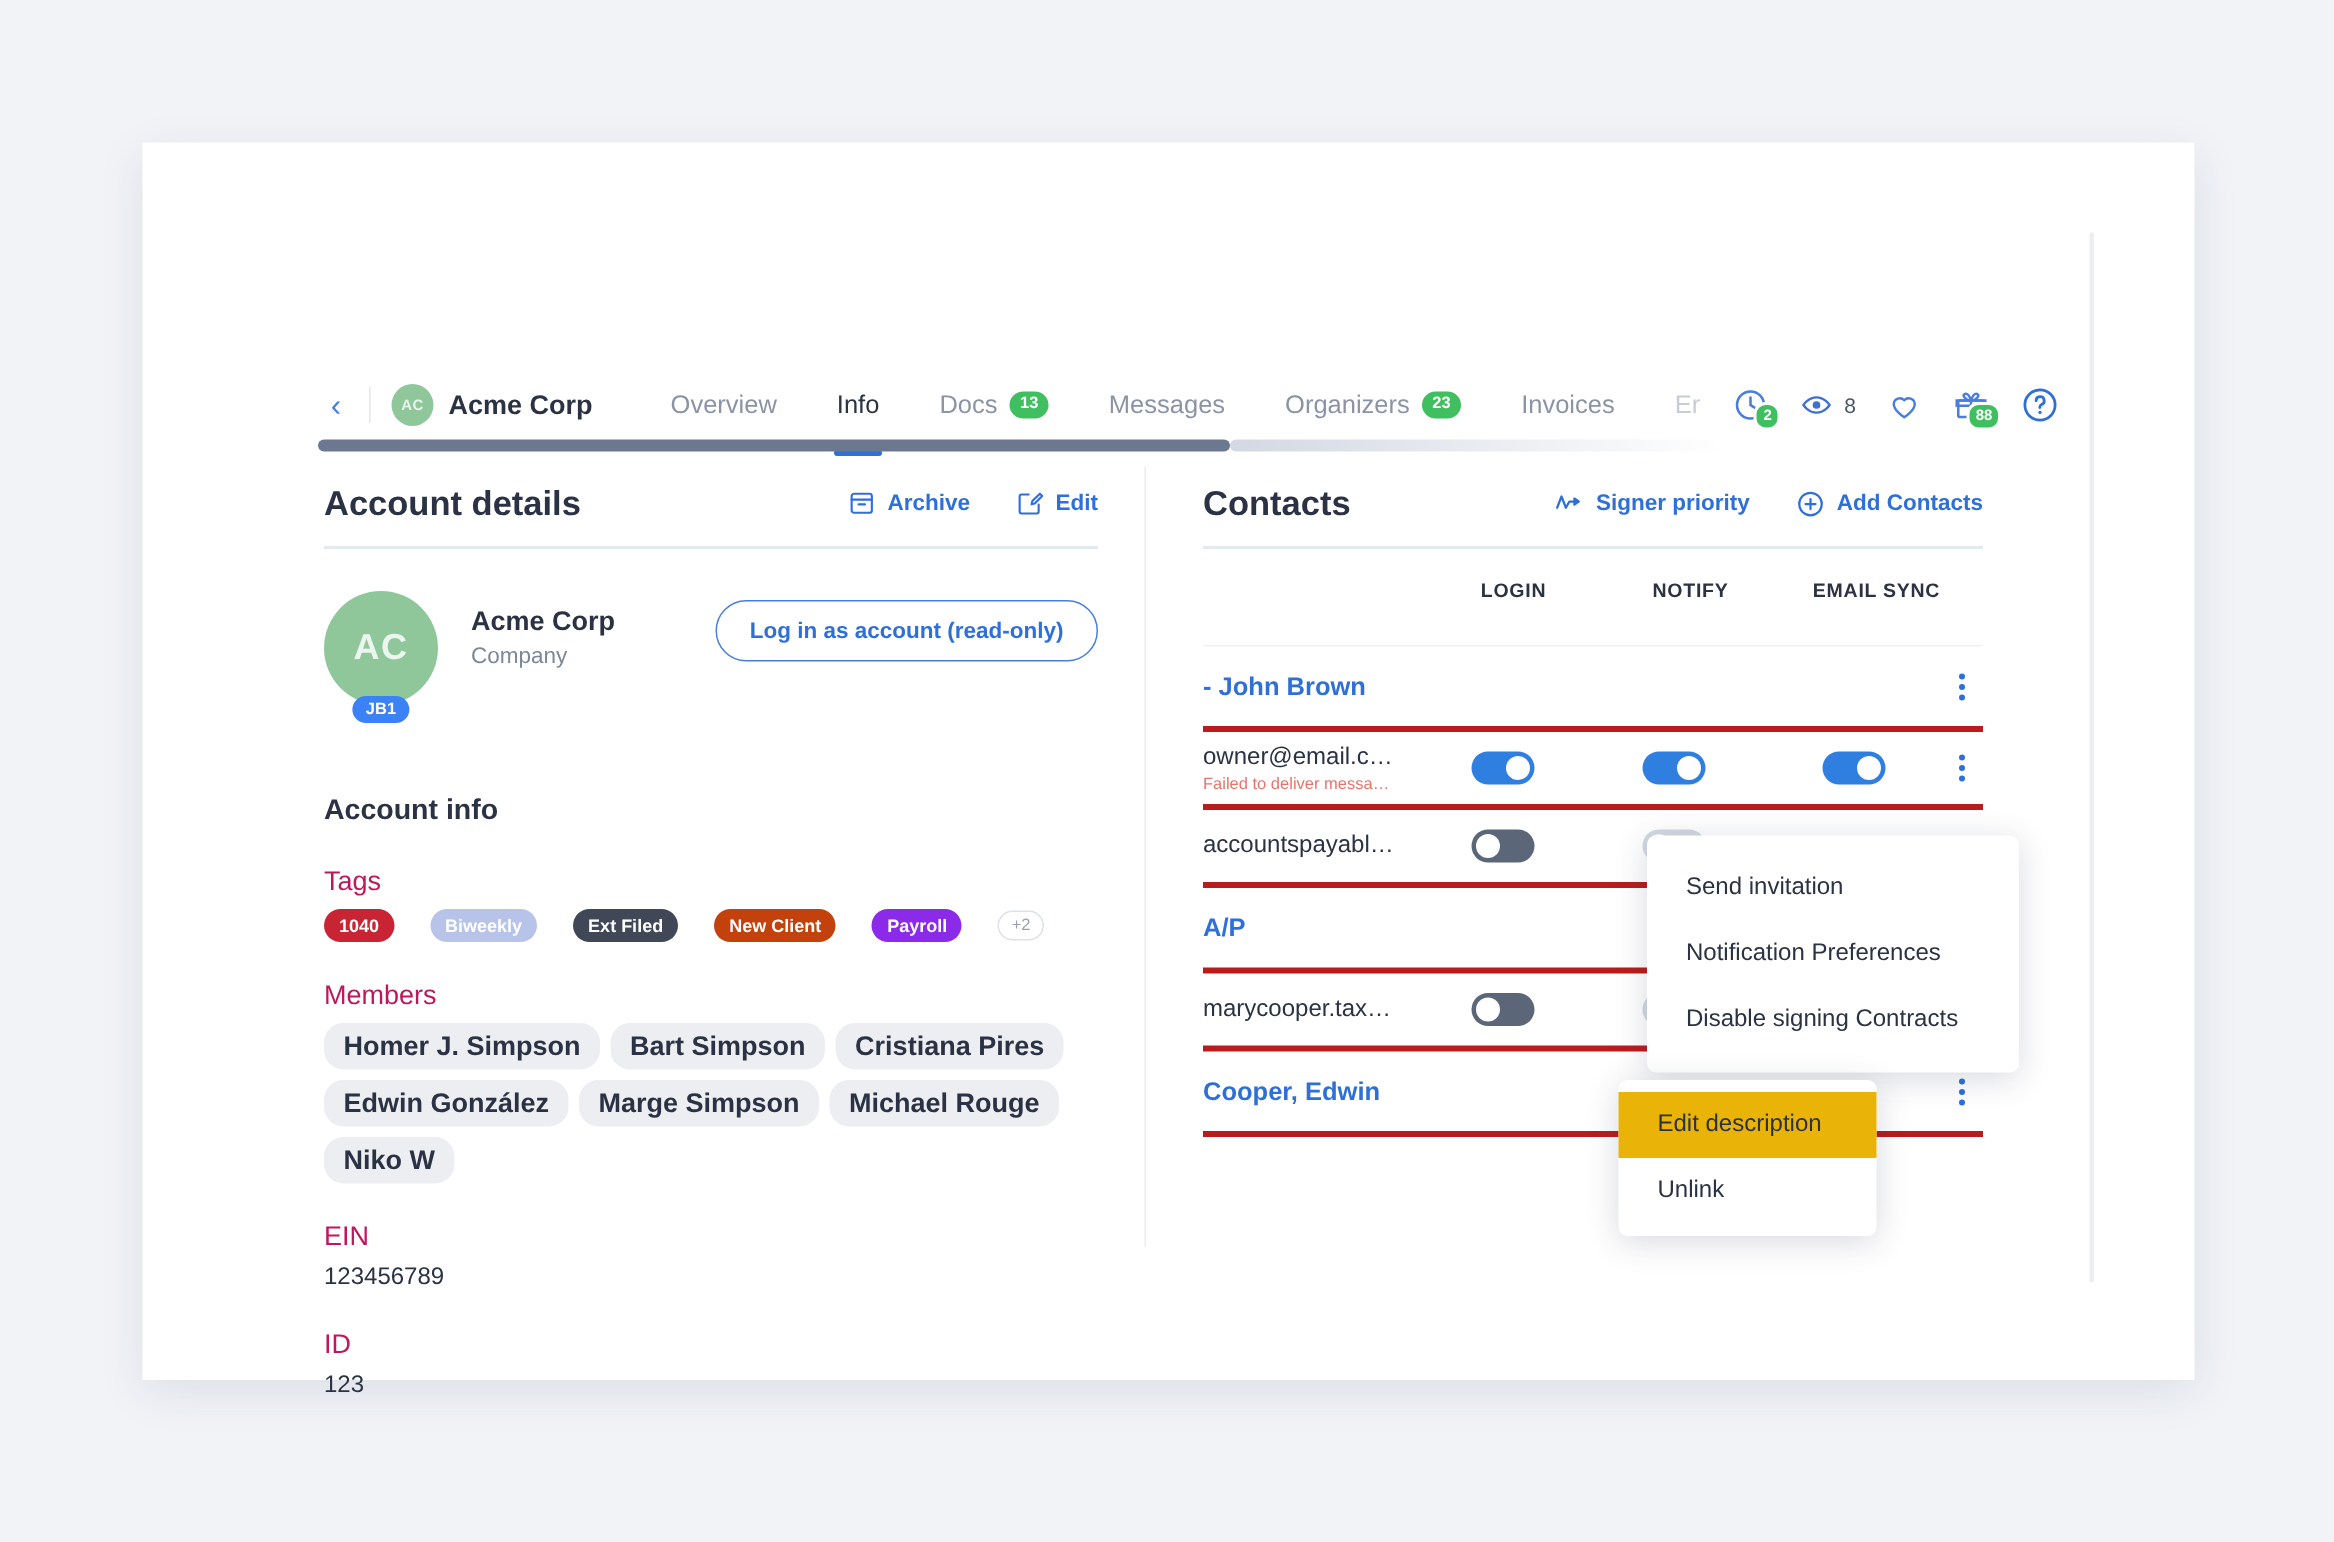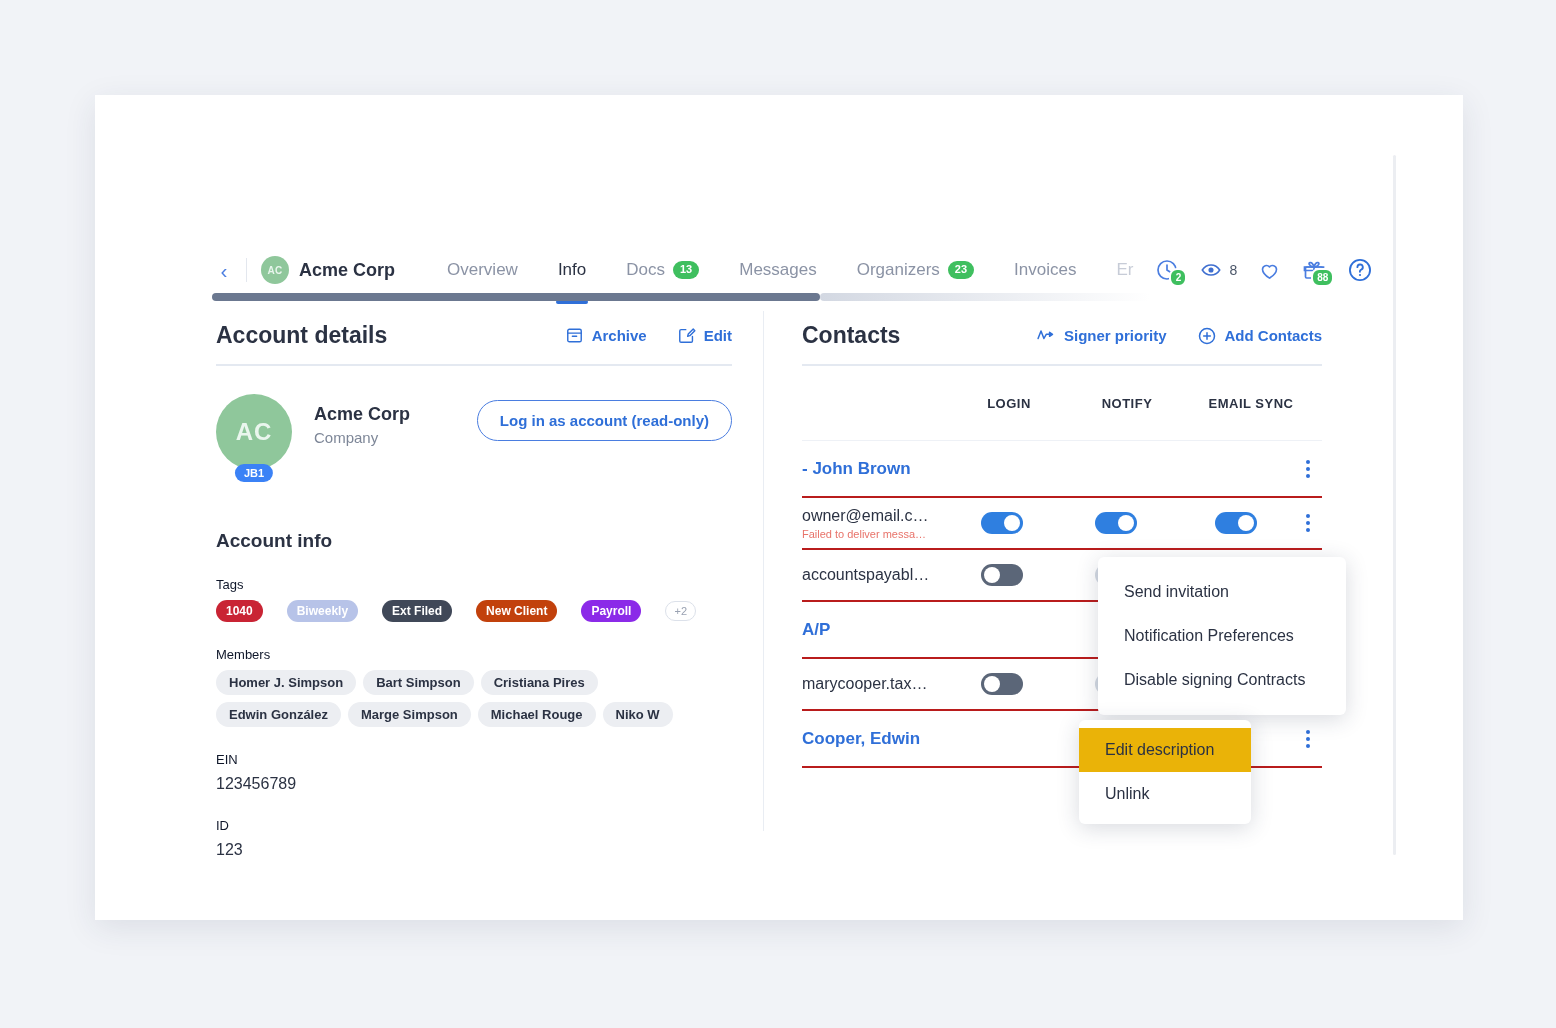--- a/index.html
+++ b/index.html
@@ -108,50 +108,50 @@
   .acct-meta .t { font-size: 15px; color: #7e8798; margin-top: 4px; }
   .login-btn {
     margin-left: auto; margin-top: 6px;
     border: 1px solid #4a7de0; color: #2f6fd8; background: #fff;
     border-radius: 22px; padding: 11px 22px; font-size: 15px; font-weight: bold;
     cursor: pointer; white-space: nowrap;
     font-family: "Liberation Sans", sans-serif;
   }
 
   .info-title { font-size: 19px; font-weight: bold; color: #2b3243; margin-top: 60px; }
-  .field-label { font-size: 13px; color: #0f172a; margin-top: 25px; margin-bottom: 8px; }
+  .field-label { font-size: 18px; color: #be185d; margin-top: 25px; margin-bottom: 8px; }
   .field-value { font-size: 16px; color: #2b3243; }
 
   .tags { display: flex; flex-wrap: wrap; gap: 24px; align-items: center; }
   .tag {
     font-size: 12px; font-weight: bold; color: #fff;
     padding: 4px 10px; border-radius: 11px; white-space: nowrap; cursor: pointer;
   }
   .tag-more {
     font-size: 11px; color: #9aa2b2; background: #fff; border: 1px solid #dce1ea;
     padding: 3px 8px; border-radius: 11px; cursor: pointer;
   }
 
   .members { display: flex; flex-wrap: wrap; gap: 7px; width: 500px; }
   .member {
-    background: #eceef2; color: #2b3243; font-size: 13px; font-weight: bold;
+    background: #eceef2; color: #2b3243; font-size: 18px; font-weight: bold;
     padding: 5px 13px; border-radius: 13px; white-space: nowrap; cursor: pointer;
   }
 
   
-  .ct-head { display: flex; margin-top: 30px; }
+  .ct-head { display: flex; margin-top: 20px; }
   .ct-head .sp { width: 148px; }
   .ct-col {
     width: 118px; font-size: 13px; font-weight: bold; color: #2b3243;
     letter-spacing: .5px; text-align: center;
   }
   .ct-col.last { width: 130px; }
   .ct-row {
     display: flex; align-items: center; min-height: 52px;
-    border-bottom: 2px solid #b91c1c; position: relative;
+    border-bottom: 4px solid #b91c1c; position: relative;
   }
   .ct-row.group { min-height: 57px; }
   .grp-name { font-size: 17px; font-weight: bold; color: #2f6fd8; cursor: pointer; }
   .em {
     width: 148px; font-size: 16px; color: #2b3243;
     overflow: hidden; white-space: nowrap;
   }
   .em .err { font-size: 11px; color: #e8736a; margin-top: 3px; }
   .tg-cell { width: 118px; display: flex; justify-content: center; }
   .tg-cell.last { width: 130px; }

